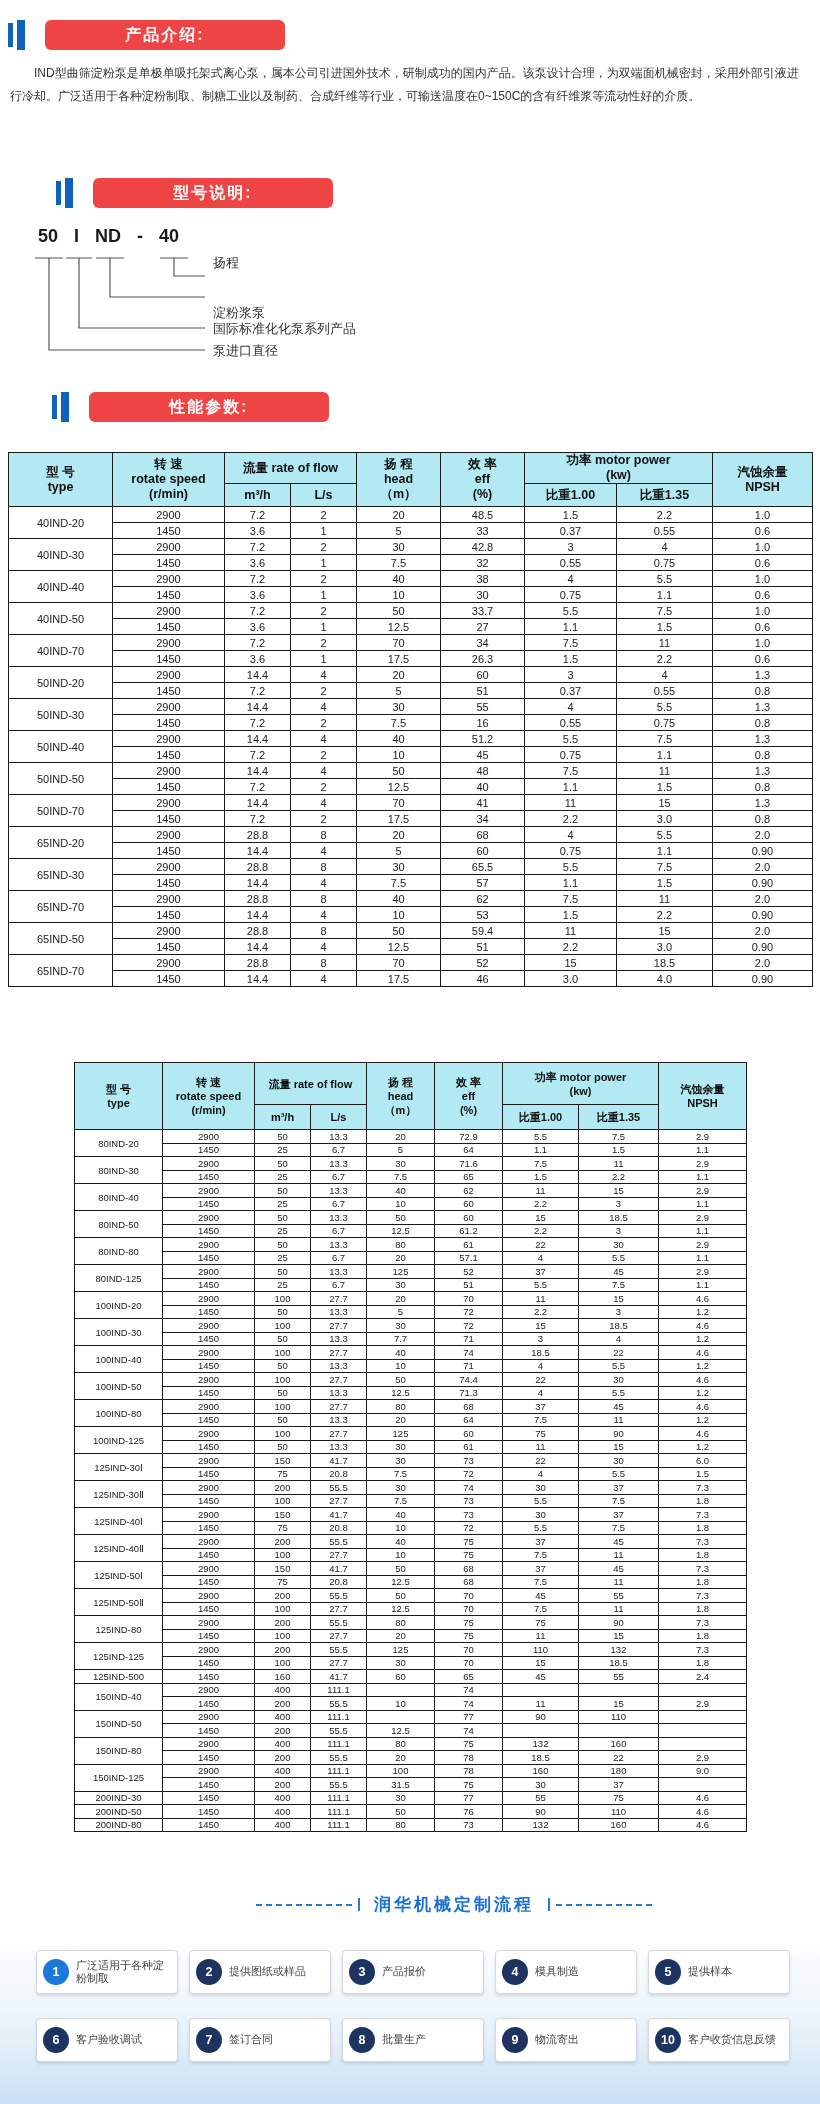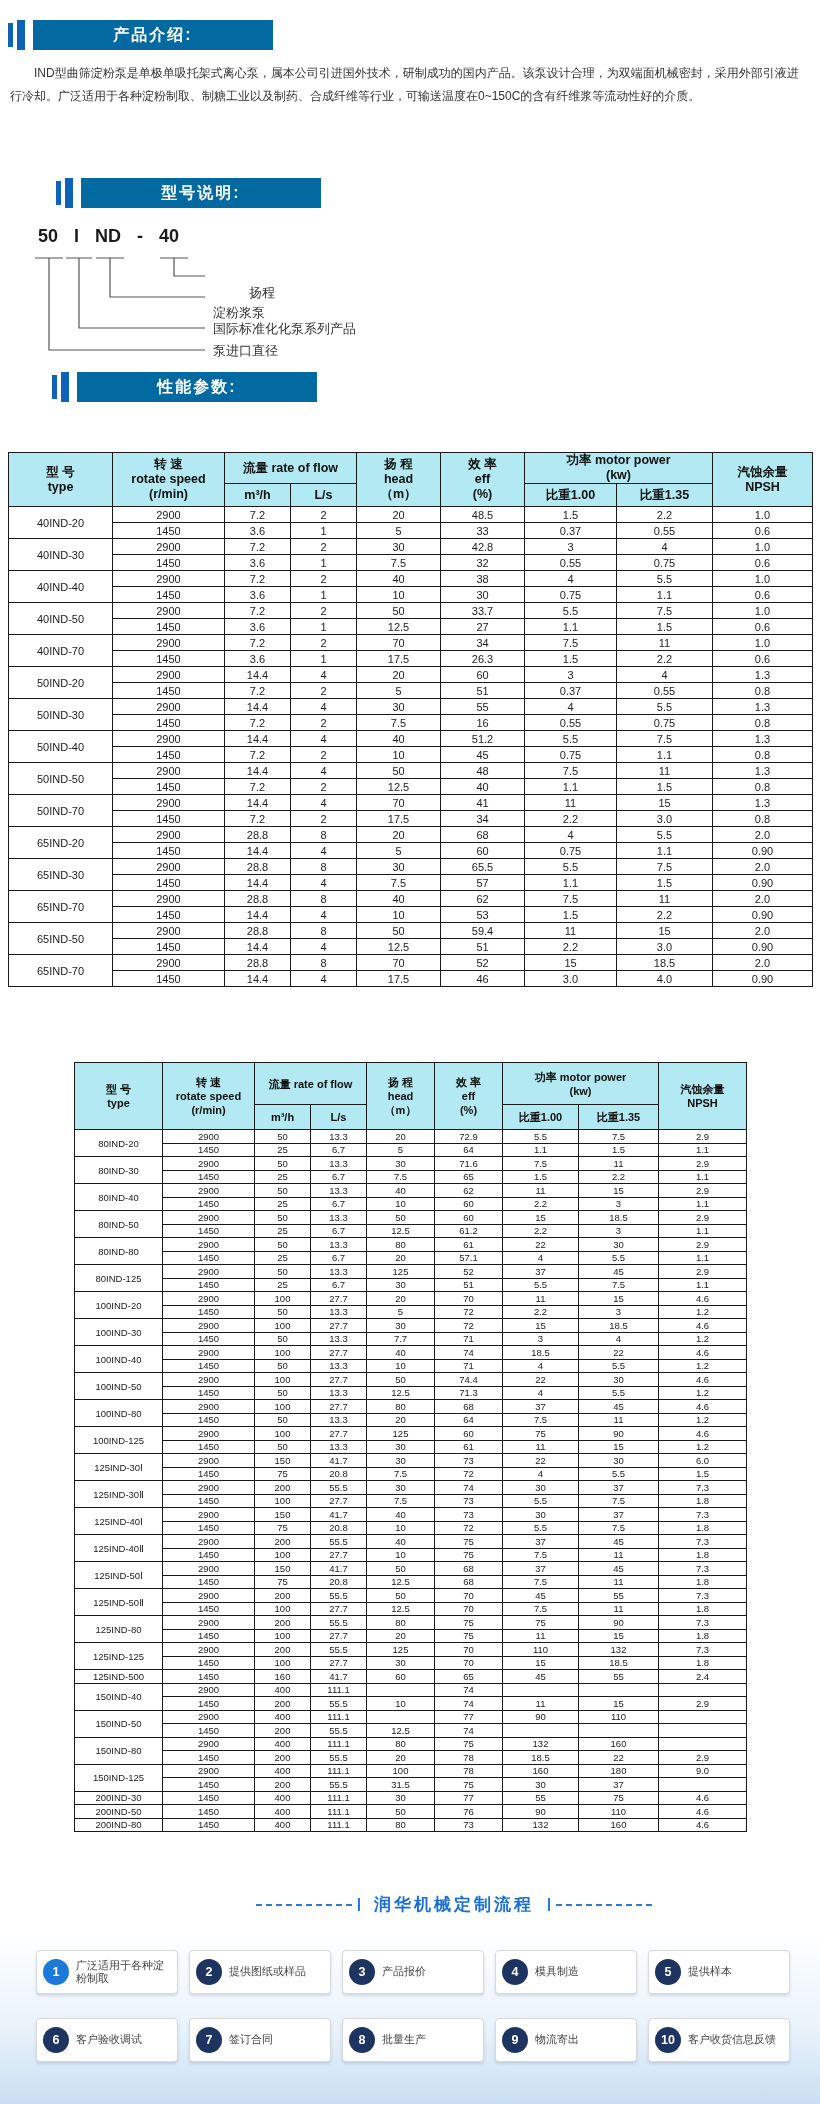--- a/index.html
+++ b/index.html
@@ -3,22 +3,22 @@
 <meta charset="utf-8">
 <style>
   html,body{margin:0;padding:0;background:#fff;}
   body{font-family:"Liberation Sans","DejaVu Sans",sans-serif;color:#222;}
   #page{position:relative;width:820px;height:2104px;background:#fff;overflow:hidden;margin:0 auto;}
 
   
   .sec-head{position:absolute;left:8px;height:30px;display:flex;align-items:stretch;}
   .stripe1{width:5px;background:#0e63b8;margin-top:3px;height:24px;}
   .stripe2{width:8px;background:#0e63b8;margin-left:4px;height:30px;}
-  .sec-bar{width:240px;margin-left:8px;background:#0369a1;color:#fff;font-size:16px;font-weight:bold;
-           display:flex;align-items:center;justify-content:center;letter-spacing:2px;}
+  .sec-bar{width:240px;margin-left:20px;background:#ef4444;color:#fff;font-size:16px;font-weight:bold;
+           display:flex;align-items:center;justify-content:center;letter-spacing:2px;border-radius:6px;}
 
   #intro-paragraph{position:absolute;left:10px;top:62px;width:800px;font-size:12px;line-height:22.5px;
                    color:#333;text-indent:2em;}
 
   
   #model-code{position:absolute;left:38px;top:226px;display:flex;gap:16px;font-size:18px;font-weight:bold;color:#1a1a1a;}
   #model-svg{position:absolute;left:0;top:253px;}
   .model-label{position:absolute;left:213px;font-size:13px;color:#333;white-space:nowrap;}
 
   
@@ -82,27 +82,27 @@
     </div>
   <svg id="model-svg" width="400" height="105">
     <g stroke="#555" stroke-width="1.2" fill="none">
       <path d="M35 5 H63 M35 5 M49 5 V97 H205"></path>
       <path d="M66 5 H92 M79 5 V75 H205"></path>
       <path d="M96 5 H124 M110 5 V44 H205"></path>
       <path d="M160 5 H188 M174 5 V23 H205"></path>
     </g>
   </svg>
   <div id="model-labels">
-      <div class="model-label" style="top: 284px; margin-left: 36px;">扬程</div>
+      <div class="model-label" style="top: 254px;">扬程</div>
       <div class="model-label" style="top: 304px;">淀粉浆泵</div>
       <div class="model-label" style="top: 320px;">国际标准化化泵系列产品</div>
       <div class="model-label" style="top: 342px;">泵进口直径</div>
     </div>
 
-  <div class="sec-head" style="top:372px;padding-left:44px;">
+  <div class="sec-head" style="top:392px;padding-left:44px;">
     <div class="stripe1"></div>
     <div class="stripe2"></div>
     <div class="sec-bar">性能参数:</div>
   </div>
 
   <div id="table1-wrap">
       <table class="ptable t1">
         <colgroup>
           <col style="width:104px">
           <col style="width:112px">

